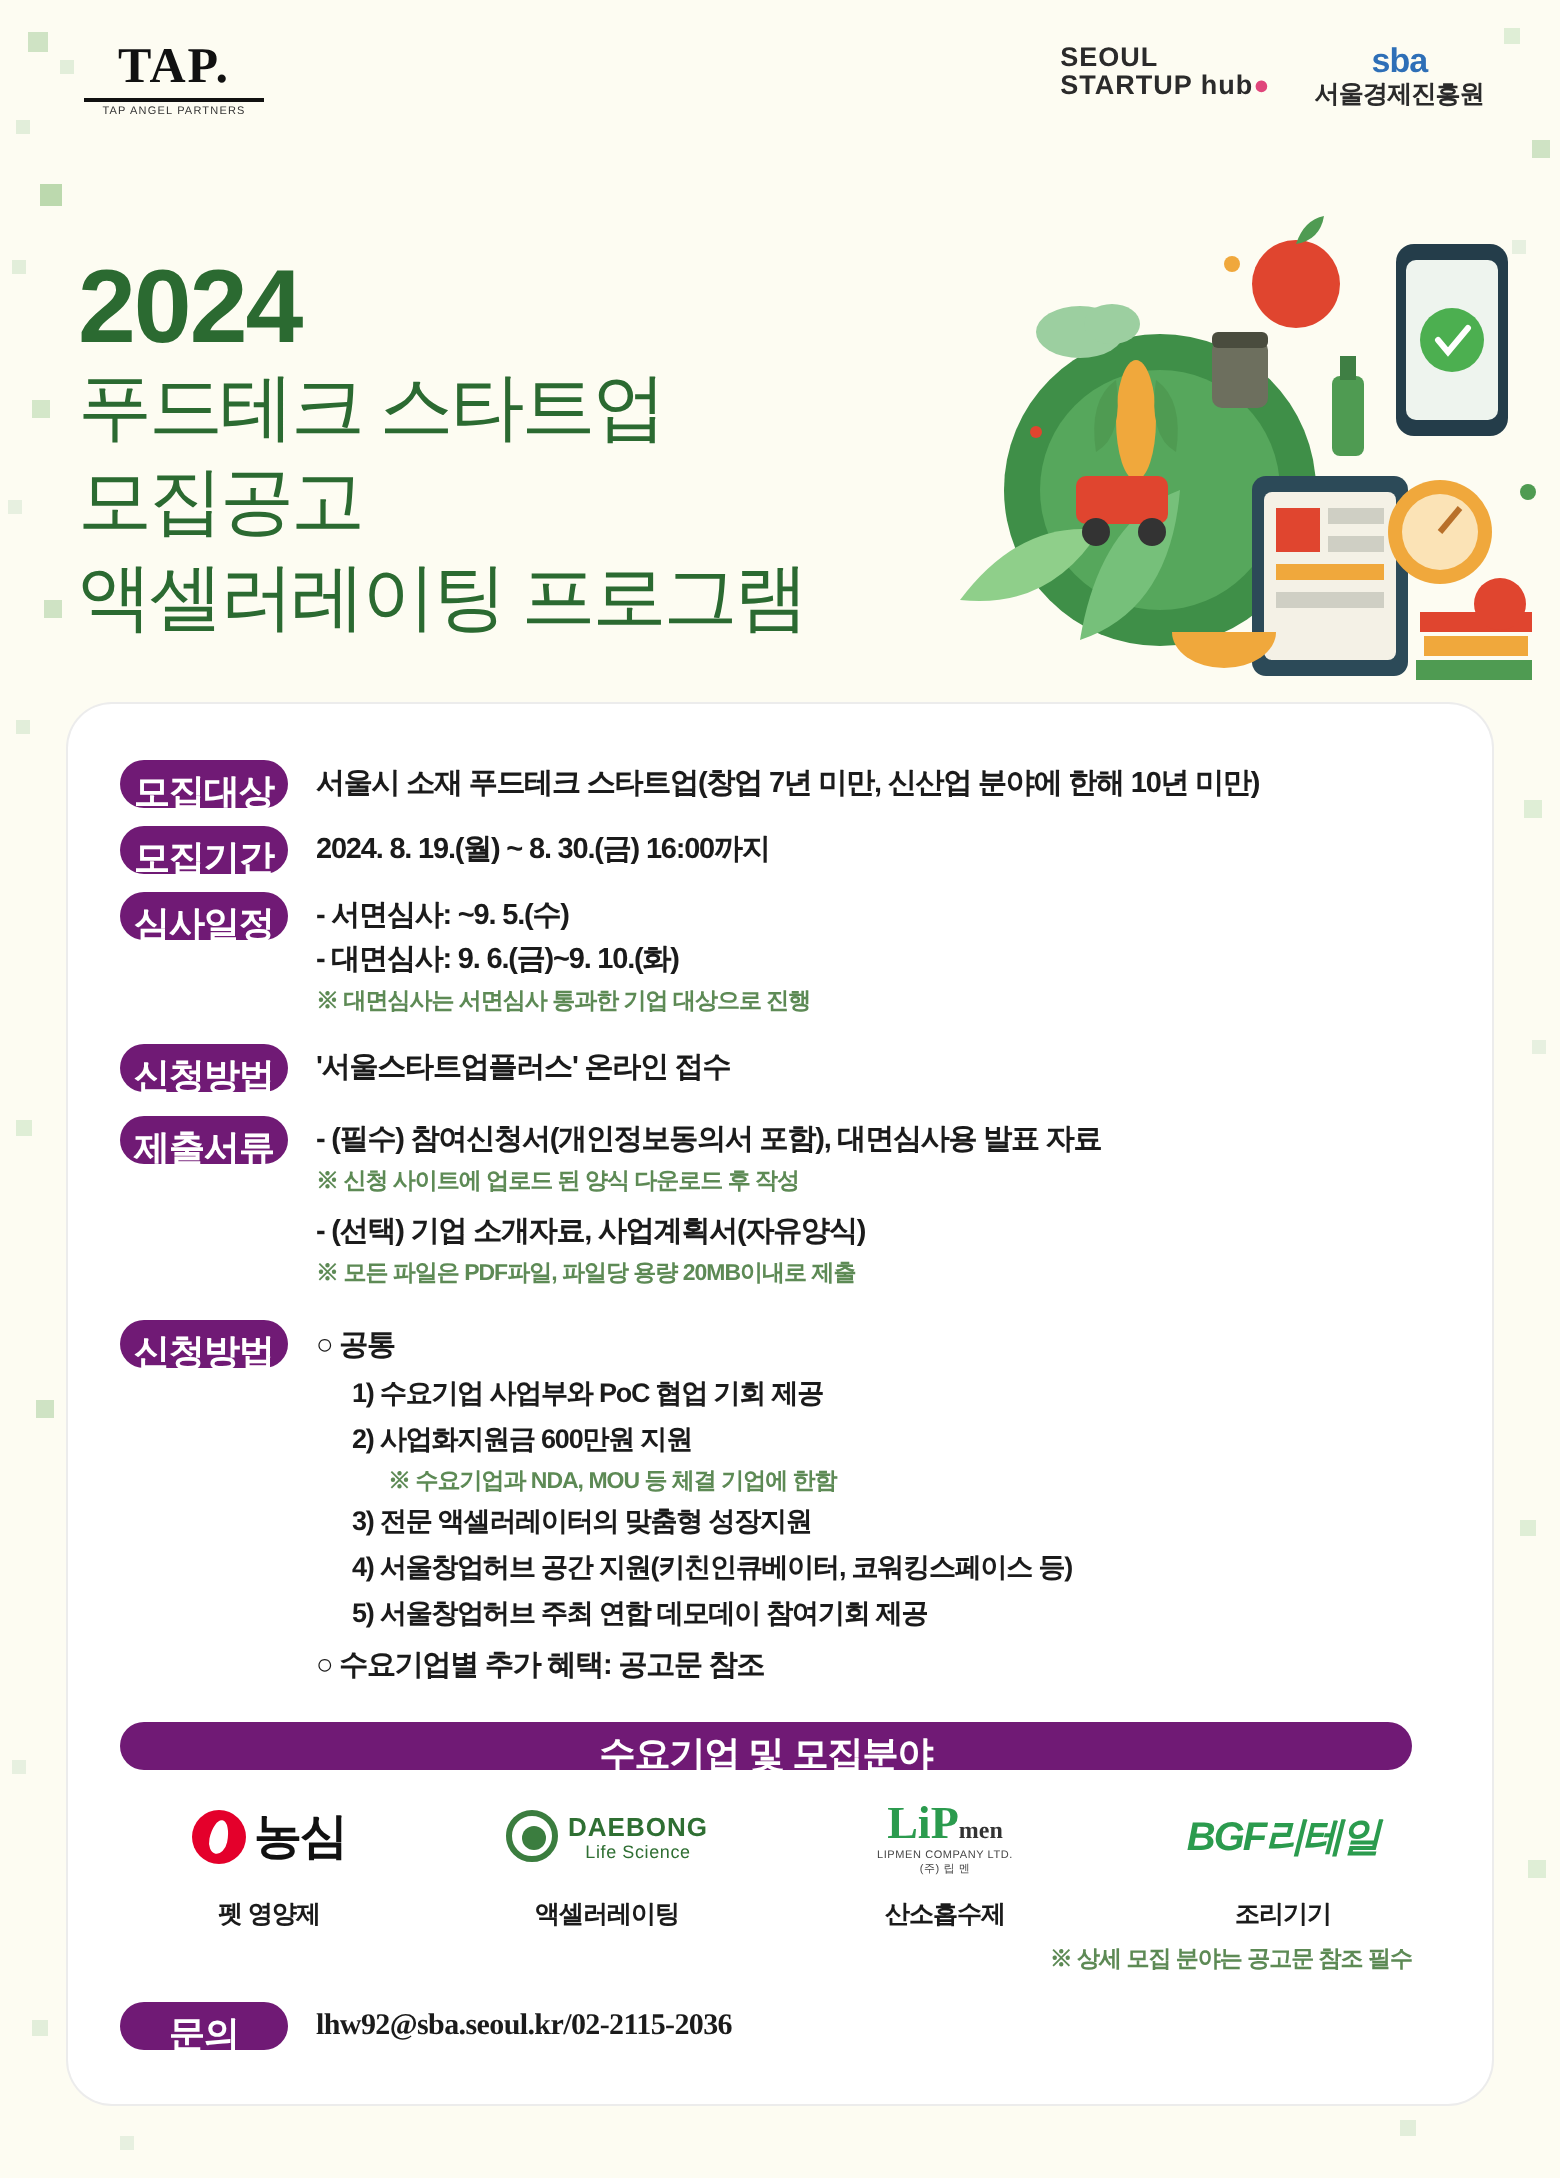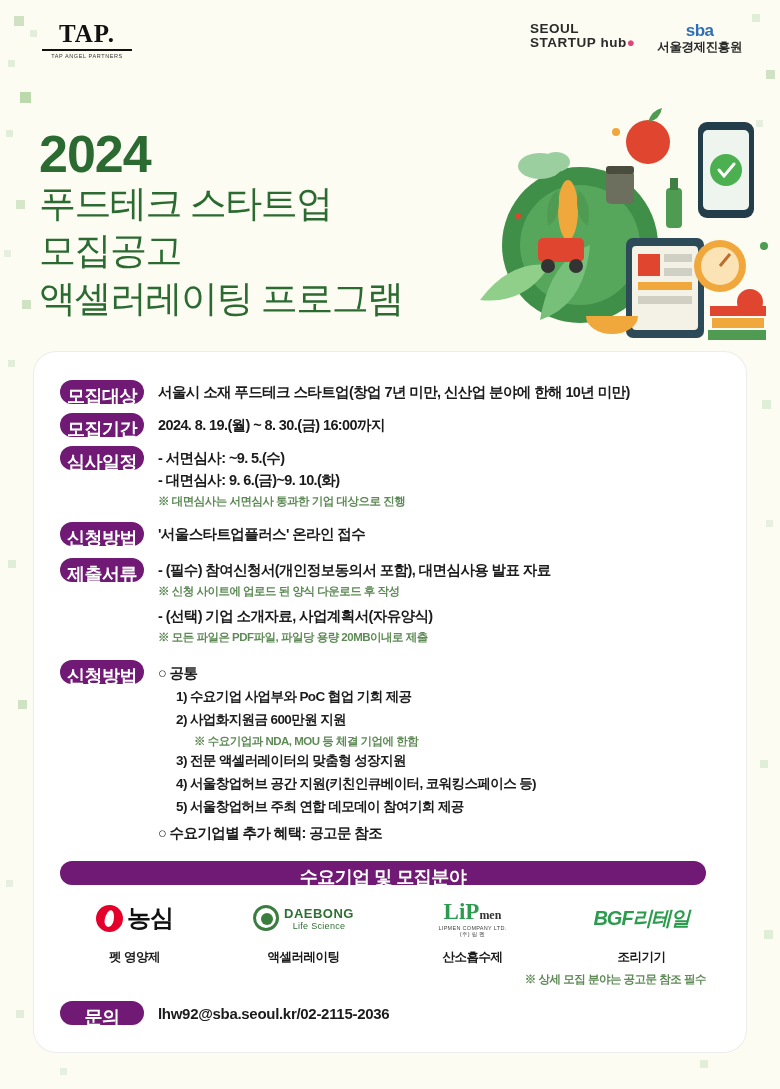--- a/index.html
+++ b/index.html
@@ -110,21 +110,21 @@
   .companies {
     display:flex; justify-content:space-between;
     padding:10px 16px 0 12px;
   }
   .comp { width:125px; text-align:center; }
   .comp .logo { height:46px; display:flex; align-items:center; justify-content:center; }
   .comp .cname { font-size:12.5px; font-weight:bold; color:#1b1b1b; letter-spacing:-0.5px; margin-top:8px;}
 
   .right-note { text-align:right; font-size:11.5px; color:#5d8a55; font-weight:bold; letter-spacing:-0.5px; padding-right:14px; margin-top:6px;}
 
-  .contact-row { display:flex; align-items:center; margin-top:14px; }
+  .contact-row { display:flex; align-items:center; margin-top:14px;font-family:Liberation Serif, serif; }
   .contact-val { font-size:15px; font-weight:bold; color:#1b1b1b; letter-spacing:-0.3px;}
 
   
   .ns-wrap { display:flex; align-items:center; gap:4px; }
   .ns-circle { width:27px; height:27px; border-radius:50%; background:#e4002b; position:relative;}
   .ns-circle:after{ content:""; position:absolute; left:9px; top:5px; width:9px; height:17px; background:#fff; border-radius:50% 50% 50% 50%/ 60% 60% 40% 40%; transform:rotate(12deg);}
   .ns-text { font-size:24px; font-weight:bold; color:#111; letter-spacing:-1px;}
 
   
   .db-ring { width:26px; height:26px; border-radius:50%; border:3px solid #3b7d3f; position:relative;}

